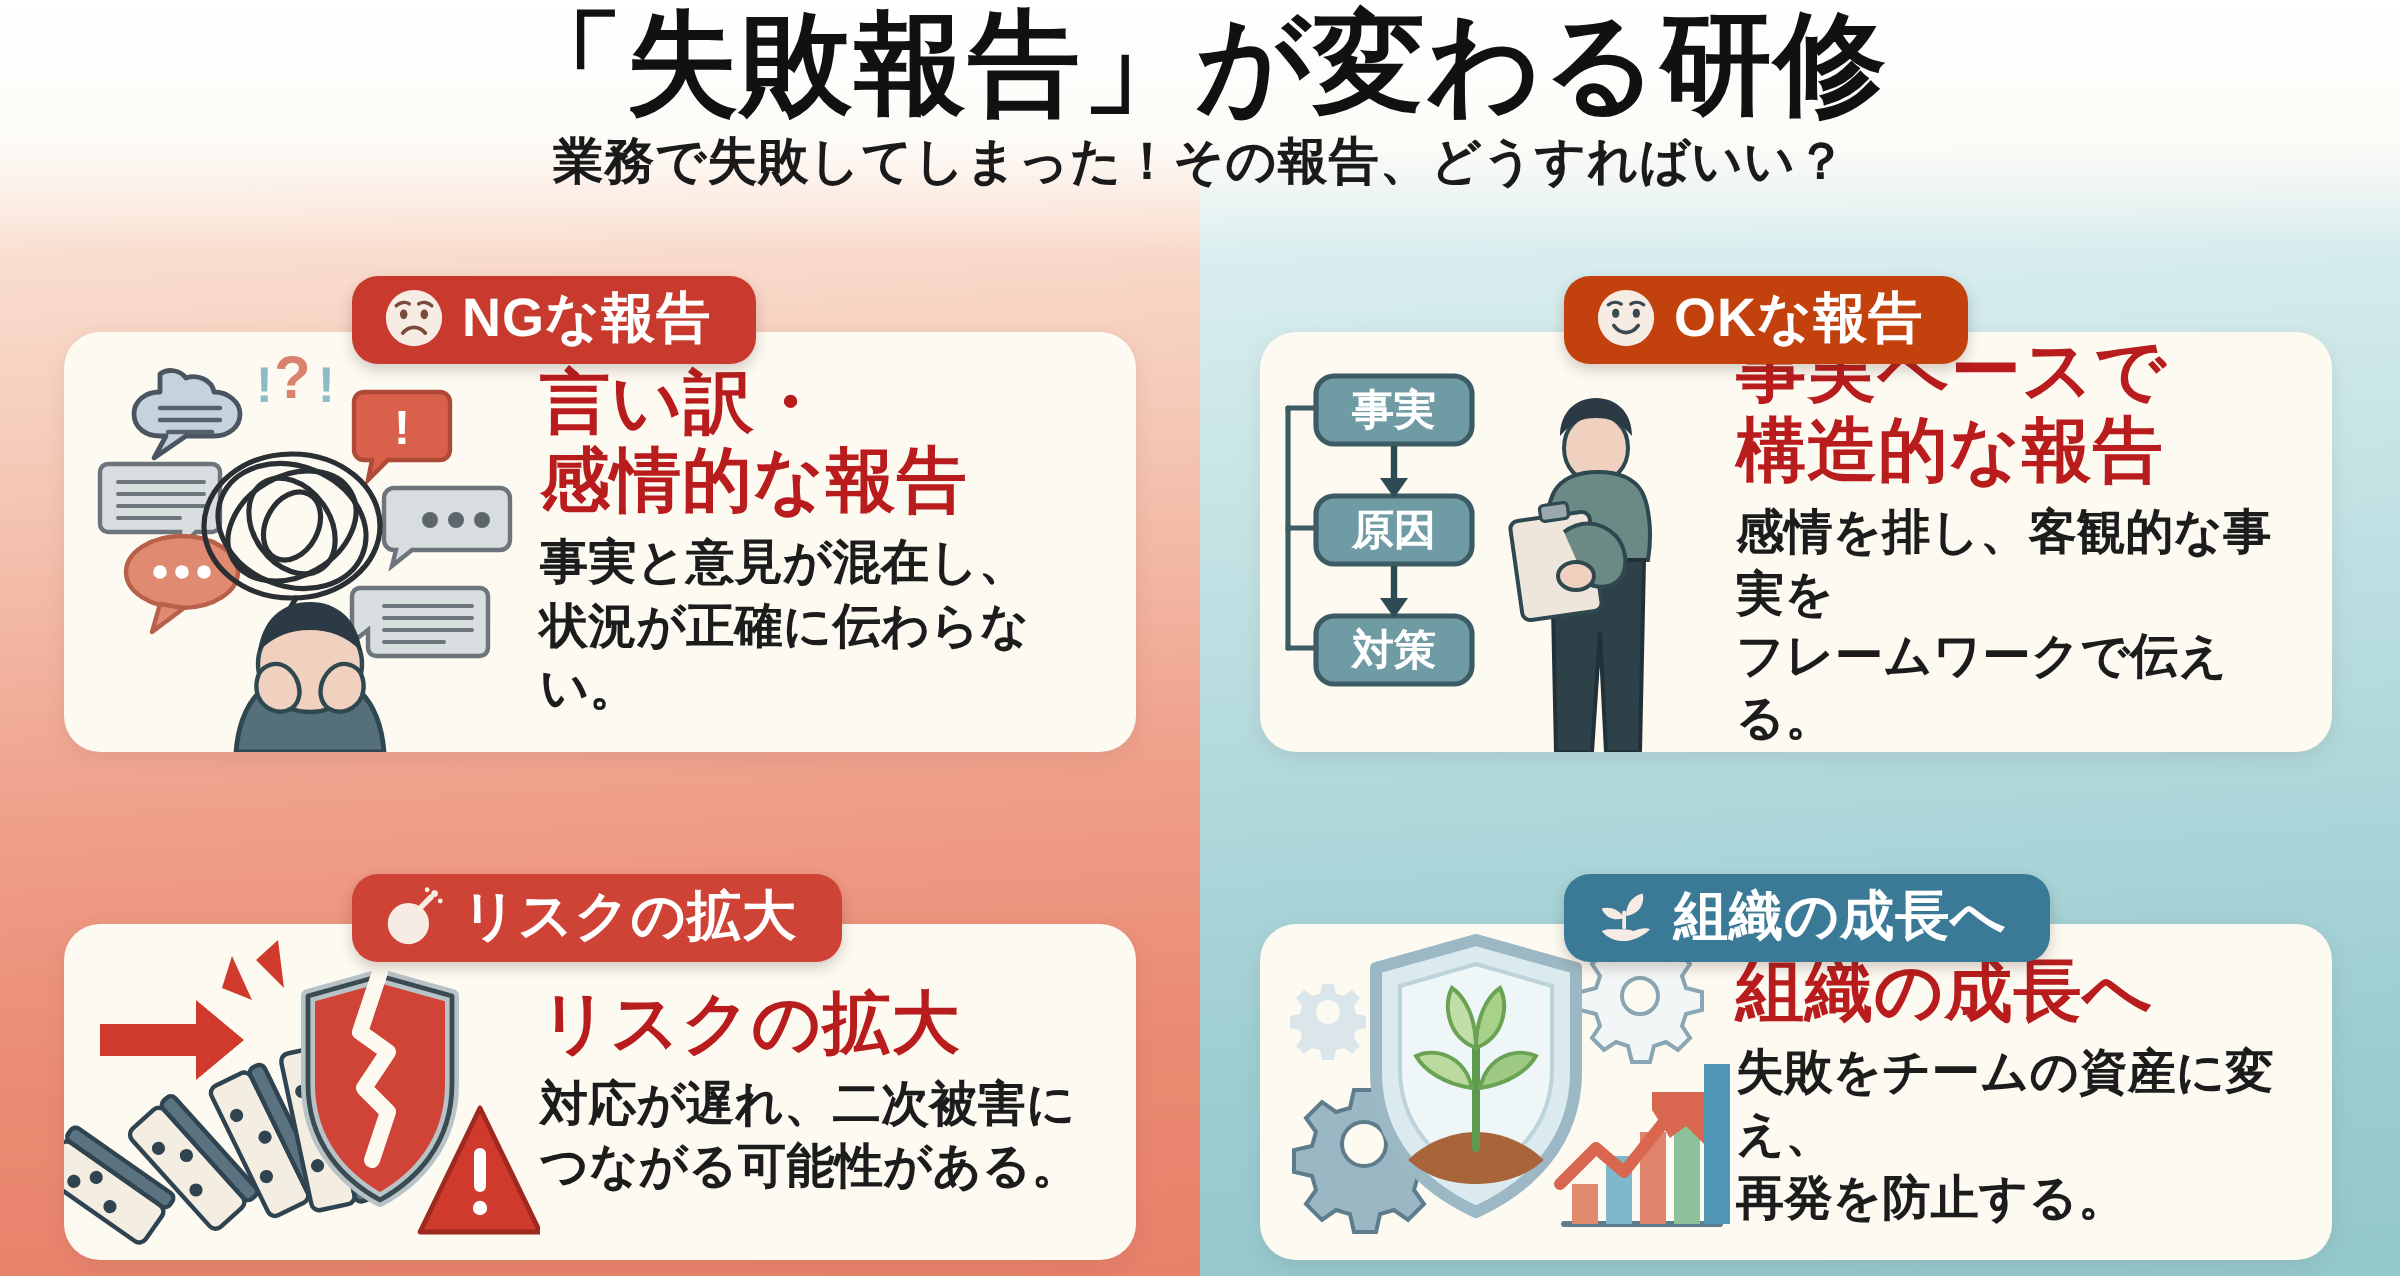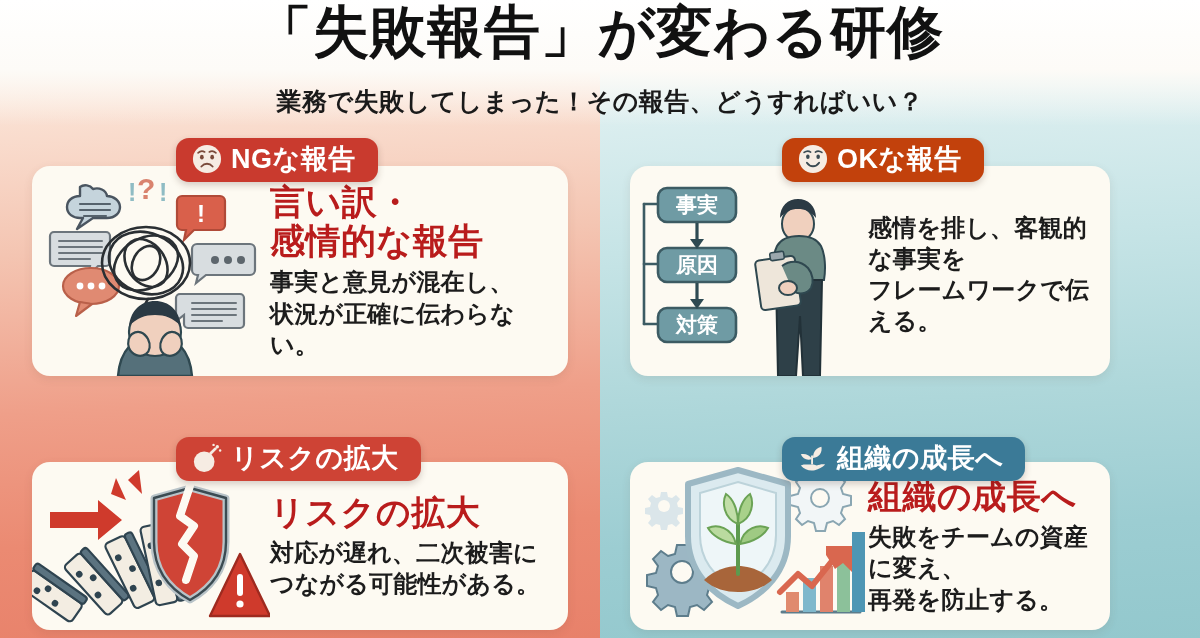--- a/index.html
+++ b/index.html
@@ -43,35 +43,35 @@
     text-align: center; z-index: 6;
   }
   .title {
     font-size: 56px; font-weight: 700; color: #111111;
     letter-spacing: 1px; line-height: 1.06;
     padding-top: 2px;
     text-shadow: 0 1px 0 rgba(255,255,255,0.55);
   }
   .subtitle {
     font-size: 25px; font-weight: 700; color: #1a1a1a;
-    letter-spacing: 0.5px; margin-top: 24px;
+    letter-spacing: 0.5px; margin-top: 3px;
   }
 
   
   .card {
     position: absolute;
     background: #fdfaf2;
     border-radius: 18px;
     box-shadow: 0 3px 10px rgba(90,60,40,0.10);
     overflow: hidden;
     display: flex;
     align-items: center;
   }
   .card.left  { left: 32px;  width: 536px; }
-  .card.right { left: 630px; width: 480px; }
+  .card.right { left: 630px; width: 536px; }
   .card.row1  { top: 166px; height: 210px; }
   .card.row2  { top: 462px; height: 168px; }
 
   .card-art {
     width: 238px; height: 100%;
     flex: 0 0 238px;
     position: relative;
   }
   .card-text { flex: 1 1 auto; padding-right: 14px; }
 
@@ -258,20 +258,22 @@
           <path d="M147 80c4-7 12-10 22-10s18 3 22 10c4 8 5 22 3 34h-50c-2-12-1-26 3-34z" fill="#6b8a85" stroke="#2f4850" stroke-width="2"></path>
           <path d="M146 114h46l-2 96h-17l-3-60-4 60h-18z" fill="#2e4048" stroke="#223138" stroke-width="2"></path>
           <rect x="128" y="92" width="40" height="50" rx="4" fill="#eee6da" stroke="#2f4850" stroke-width="2" transform="rotate(-8 148 117)"></rect>
           <rect x="140" y="86" width="14" height="8" rx="2" fill="#9aa7ad" stroke="#2f4850" stroke-width="1.6" transform="rotate(-8 147 90)"></rect>
           <path d="M152 100c8-6 18-6 26 2 5 6 6 14 3 20-4 6-12 7-18 3" fill="#6b8a85" stroke="#2f4850" stroke-width="2"></path>
           <ellipse cx="158" cy="122" rx="9" ry="7" fill="#f0d0be" stroke="#2f4850" stroke-width="2"></ellipse>
         </g>
       </svg>
     </div>
     <div class="card-text">
+      <div class="card-heading">事実ベースで
+構造的な報告</div>
       <div class="card-body">感情を排し、客観的な事実を
 フレームワークで伝える。</div>
     </div>
   </div>
 
   <div class="badge ok">
     <svg class="badge-emoji" viewBox="0 0 32 32" xmlns="http://www.w3.org/2000/svg">
       <circle cx="16" cy="16" r="15" fill="#f6ece3"></circle>
       <ellipse cx="10.5" cy="13.5" rx="1.9" ry="2.4" fill="#3a4a52"></ellipse>
       <ellipse cx="21.5" cy="13.5" rx="1.9" ry="2.4" fill="#3a4a52"></ellipse>

